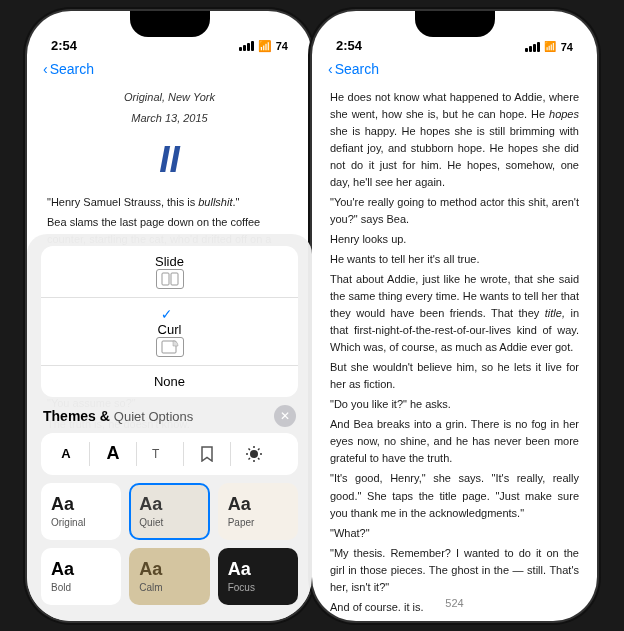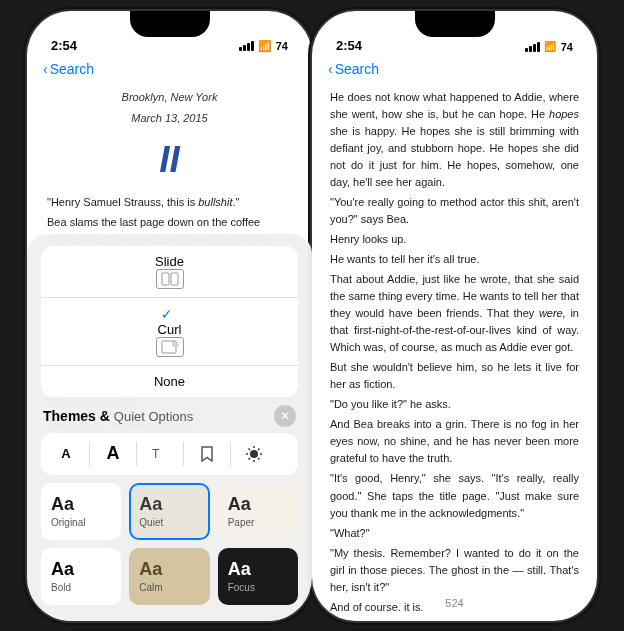--- a/index.html
+++ b/index.html
@@ -333,21 +333,21 @@
 
     <div class="nav-bar">
       <div class="nav-back">
         <span>‹</span>
         <span>Search</span>
       </div>
       <div class="nav-right"></div>
     </div>
 
     <div class="book-content">
-      <div class="book-location">Brooklyn, New York</div>
+      <div class="book-location">Original, New York</div>
       <div class="book-location">March 13, 2015</div>
       <div class="chapter-number">II</div>
       <div class="book-paragraph">"Henry Samuel Strauss, this is <em>bullshit</em>."</div>
       <div class="book-paragraph">Bea slams the last page down on the coffee counter, startling the cat, who'd drifted off on a nearby tower of books. "You can't end it there." She's clutching the rest of the manuscript to her chest, as if to shield it from him. The title page stares back at him.</div>
       <div class="book-paragraph"><em>The Invisible Life of Addie LaRue.</em></div>
       <div class="book-paragraph">"What happened to her? Did she really go with Luc? After all that?"</div>
       <div class="book-paragraph">Henry shrugs. "I assume so."</div>
       <div class="book-paragraph">"You assume so?"</div>
       <div class="book-paragraph">The truth is, he doesn't know.</div>
     </div>
@@ -469,21 +469,21 @@
         <span>Search</span>
       </div>
       <div class="nav-right"></div>
     </div>
 
     <div class="reading-content">
       <p>He does not know what happened to Addie, where she went, how she is, but he can hope. He <em>hopes</em> she is happy. He hopes she is still brimming with defiant joy, and stubborn hope. He hopes she did not do it just for him. He hopes, somehow, one day, he'll see her again.</p>
       <p>"You're really going to method actor this shit, aren't you?" says Bea.</p>
       <p>Henry looks up.</p>
       <p>He wants to tell her it's all true.</p>
-      <p>That about Addie, just like he wrote, that she said the same thing every time. He wants to tell her that they would have been friends. That they <em>were,</em> in that first-night-of-the-rest-of-our-lives kind of way. Which was, of course, as much as Addie ever got.</p>
+      <p>That about Addie, just like he wrote, that she said the same thing every time. He wants to tell her that they would have been friends. That they <em>title,</em> in that first-night-of-the-rest-of-our-lives kind of way. Which was, of course, as much as Addie ever got.</p>
       <p>But she wouldn't believe him, so he lets it live for her as fiction.</p>
       <p>"Do you like it?" he asks.</p>
       <p>And Bea breaks into a grin. There is no fog in her eyes now, no shine, and he has never been more grateful to have the truth.</p>
       <p>"It's good, Henry," she says. "It's really, really good." She taps the title page. "Just make sure you thank me in the acknowledgments."</p>
       <p>"What?"</p>
       <p>"My thesis. Remember? I wanted to do it on the girl in those pieces. The ghost in the — still. That's her, isn't it?"</p>
       <p>And of course, it is.</p>
 
     </div>
 

